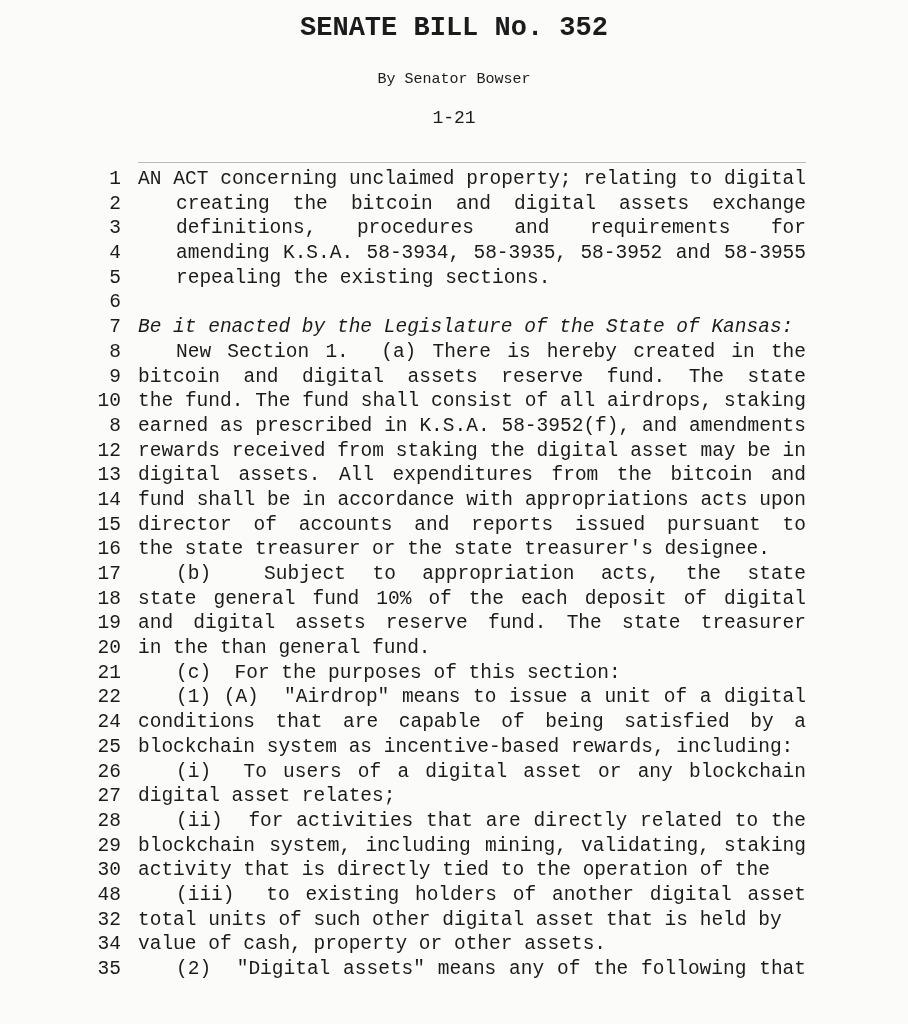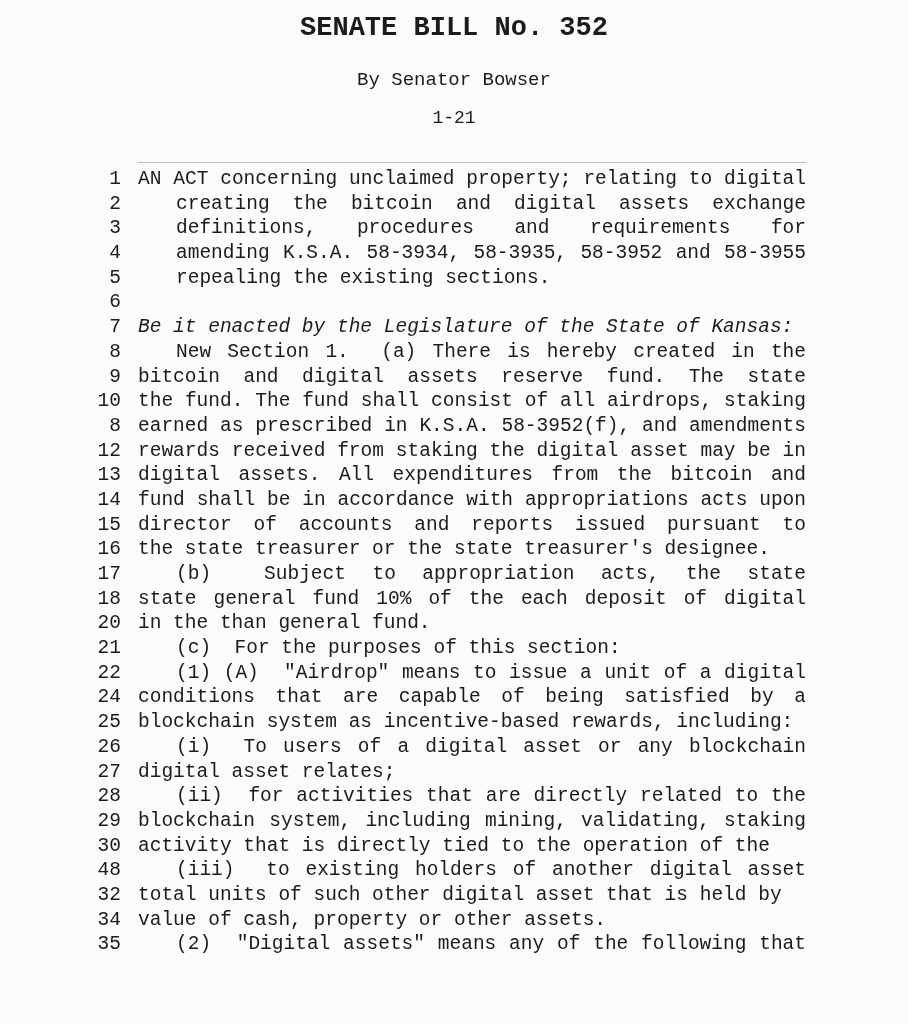--- a/index.html
+++ b/index.html
@@ -11,21 +11,21 @@
   .page{
     position:relative;
     width:908px;height:1024px;
     background:var(--bg);
     color:var(--fg);
     overflow:hidden;
     font-family:Liberation Mono, monospace;
   }
   .header{position:absolute;top:0;left:0;width:100%;text-align:center}
   .title{margin-top:13px;font-size:27px;font-weight:bold;line-height:31px}
-  .byline{margin-top:25px;font-size:19px;line-height:22px}
+  .byline{margin-top:25px;font-size:15px;line-height:22px}
   .code{margin-top:17px;font-size:18px;line-height:20px}
   .rule{position:absolute;top:162px;left:138px;width:668px;height:1px;background:var(--rule)}
   .body{position:absolute;top:167px;left:95px;width:711px}
   .row{display:flex;height:24.7px;line-height:24.7px;font-size:19.5px}
   .num{flex:none;width:26px;text-align:right}
   .txt{flex:1;margin-left:17px;white-space:normal;overflow:hidden}
   .txt.ind{text-indent:38px}
   .txt.j{text-align:justify;text-align-last:justify;text-justify:inter-word}
   .txt.it{font-style:italic}
 </style>
@@ -126,20 +126,24 @@
     <div class="row">
       <span class="num">17</span>
       <span class="txt ind j">(b)&nbsp; Subject to appropriation acts, the state treasurer shall credit to the</span>
     </div>
 
     <div class="row">
       <span class="num">18</span>
       <span class="txt j">state general fund 10% of the each deposit of digital assets in the bitcoin</span>
     </div>
 
+    <div class="row">
+      <span class="num">19</span>
+      <span class="txt j">and digital assets reserve fund. The state treasurer shall not deposit bitcoin</span>
+    </div>
 
     <div class="row">
       <span class="num">20</span>
       <span class="txt">in the than general fund.</span>
     </div>
 
     <div class="row">
       <span class="num">21</span>
       <span class="txt ind">(c)&nbsp; For the purposes of this section:</span>
     </div>

